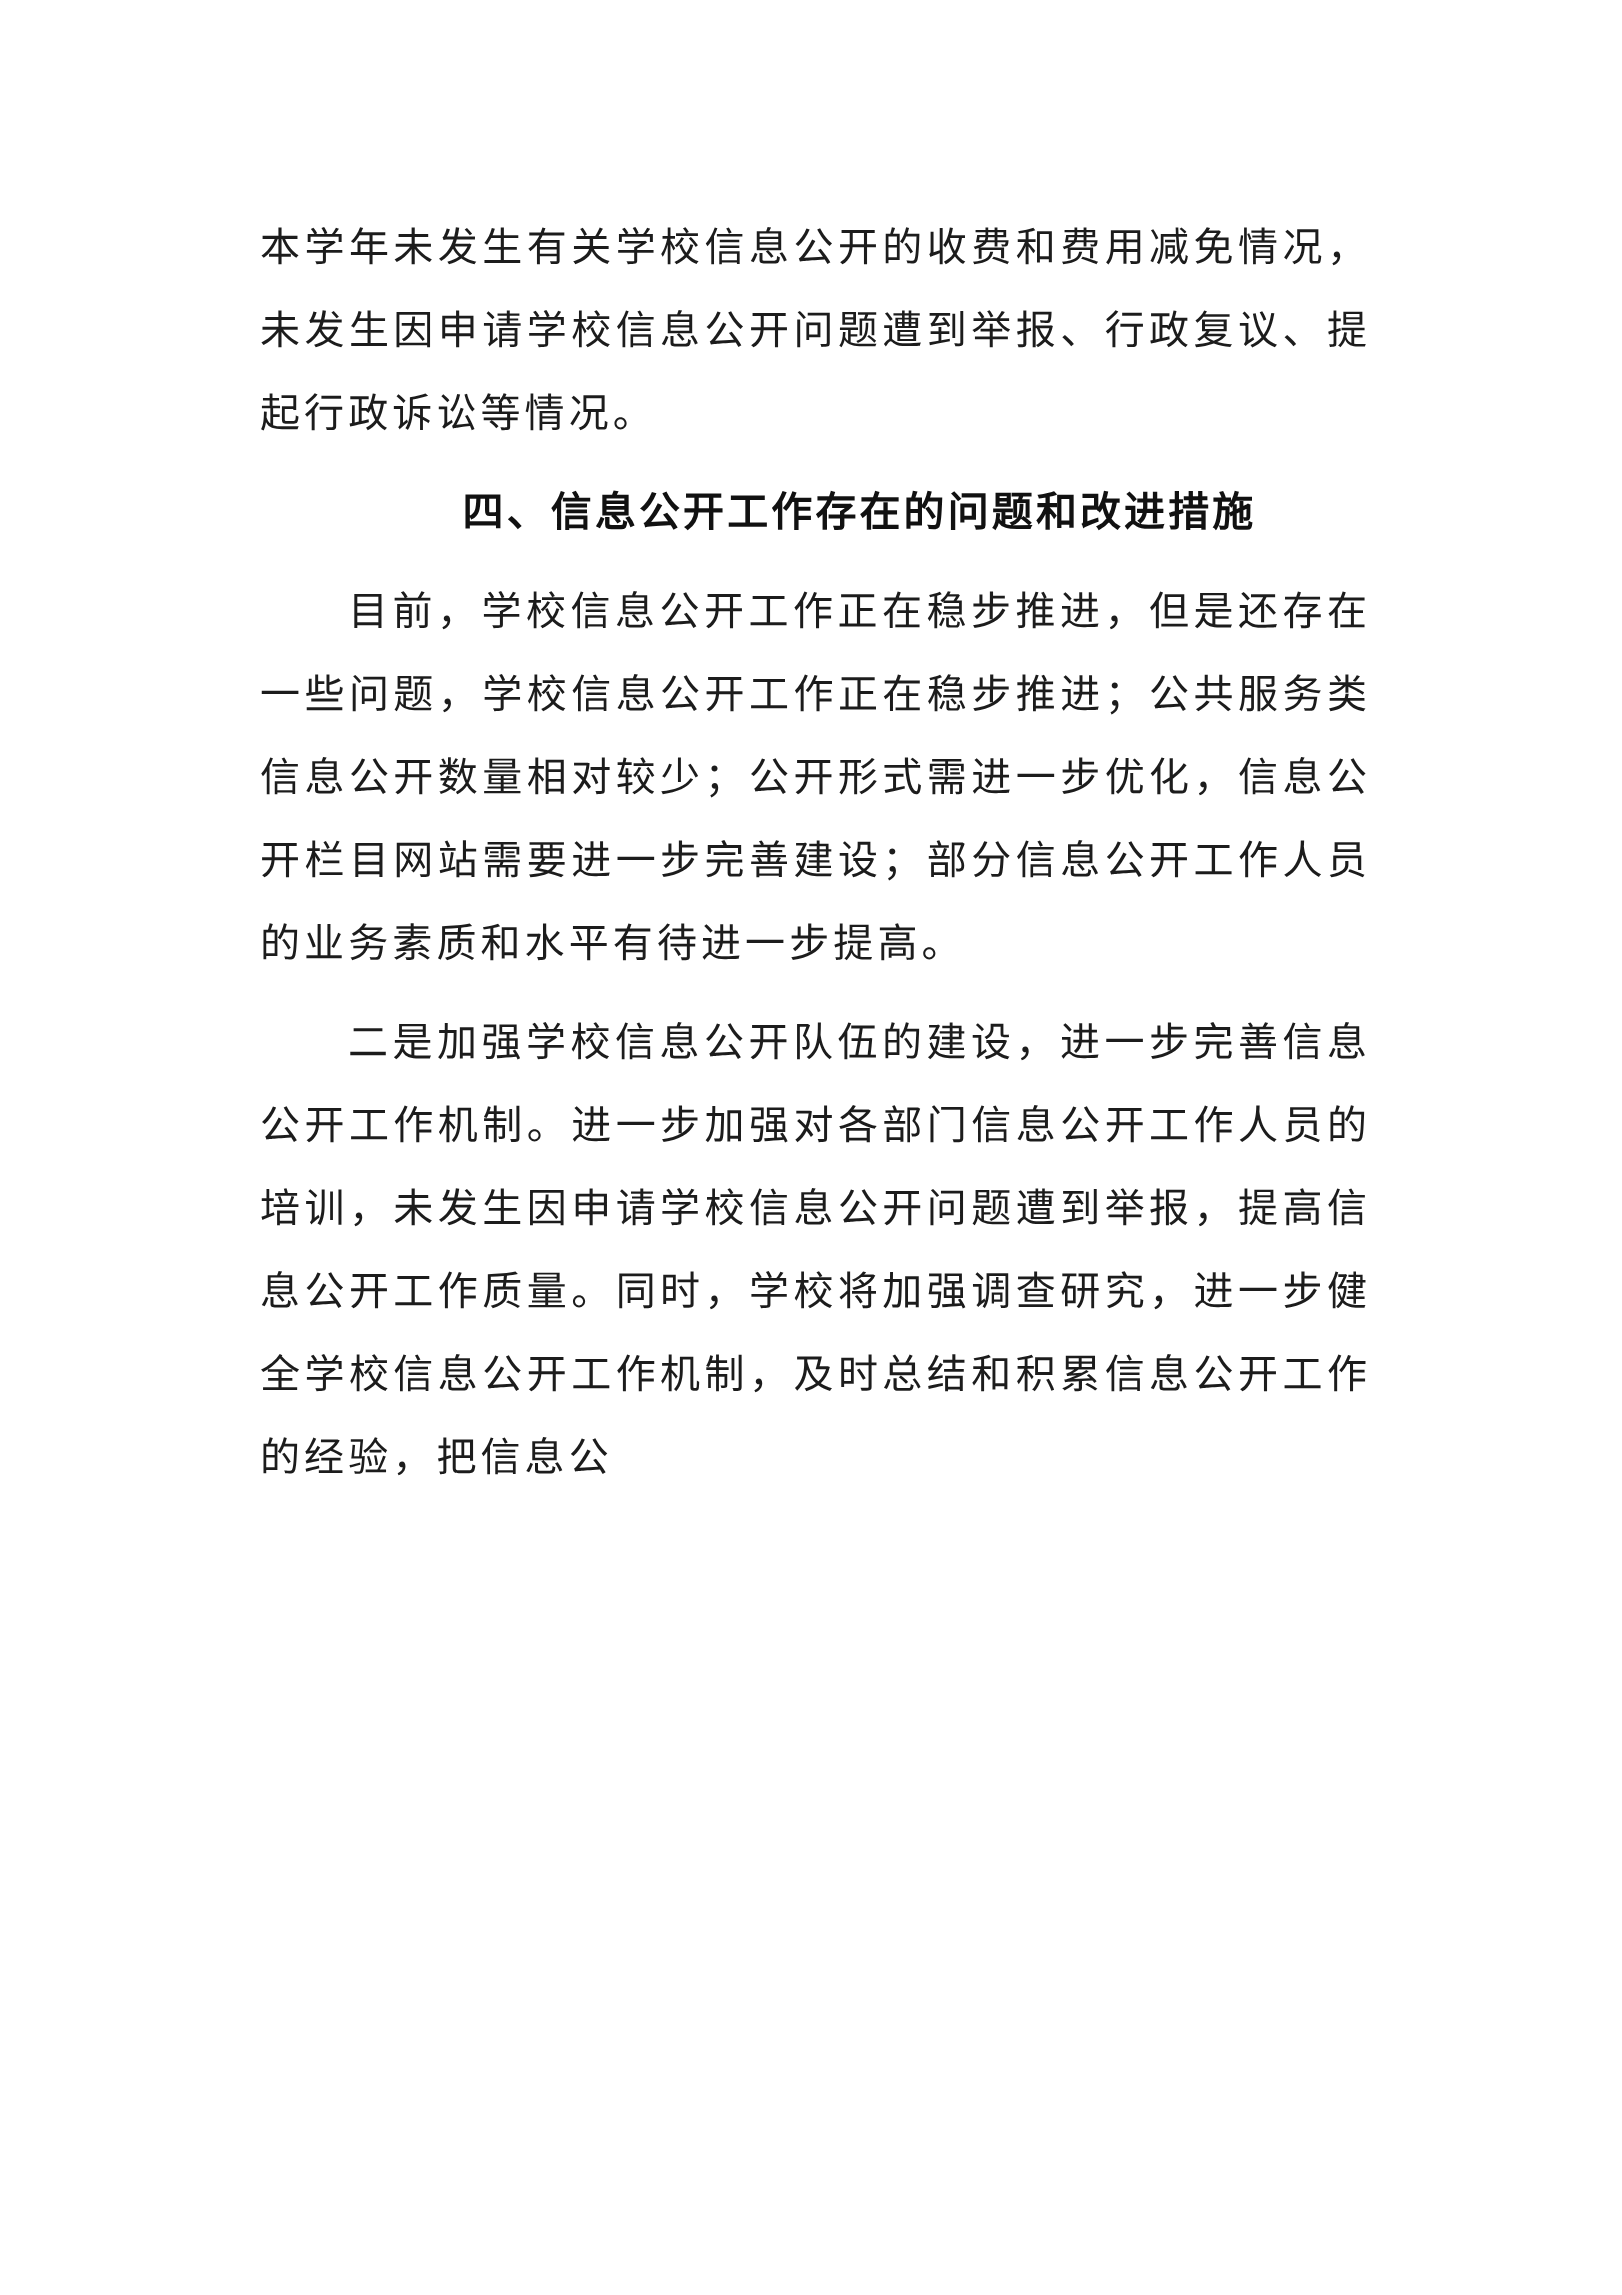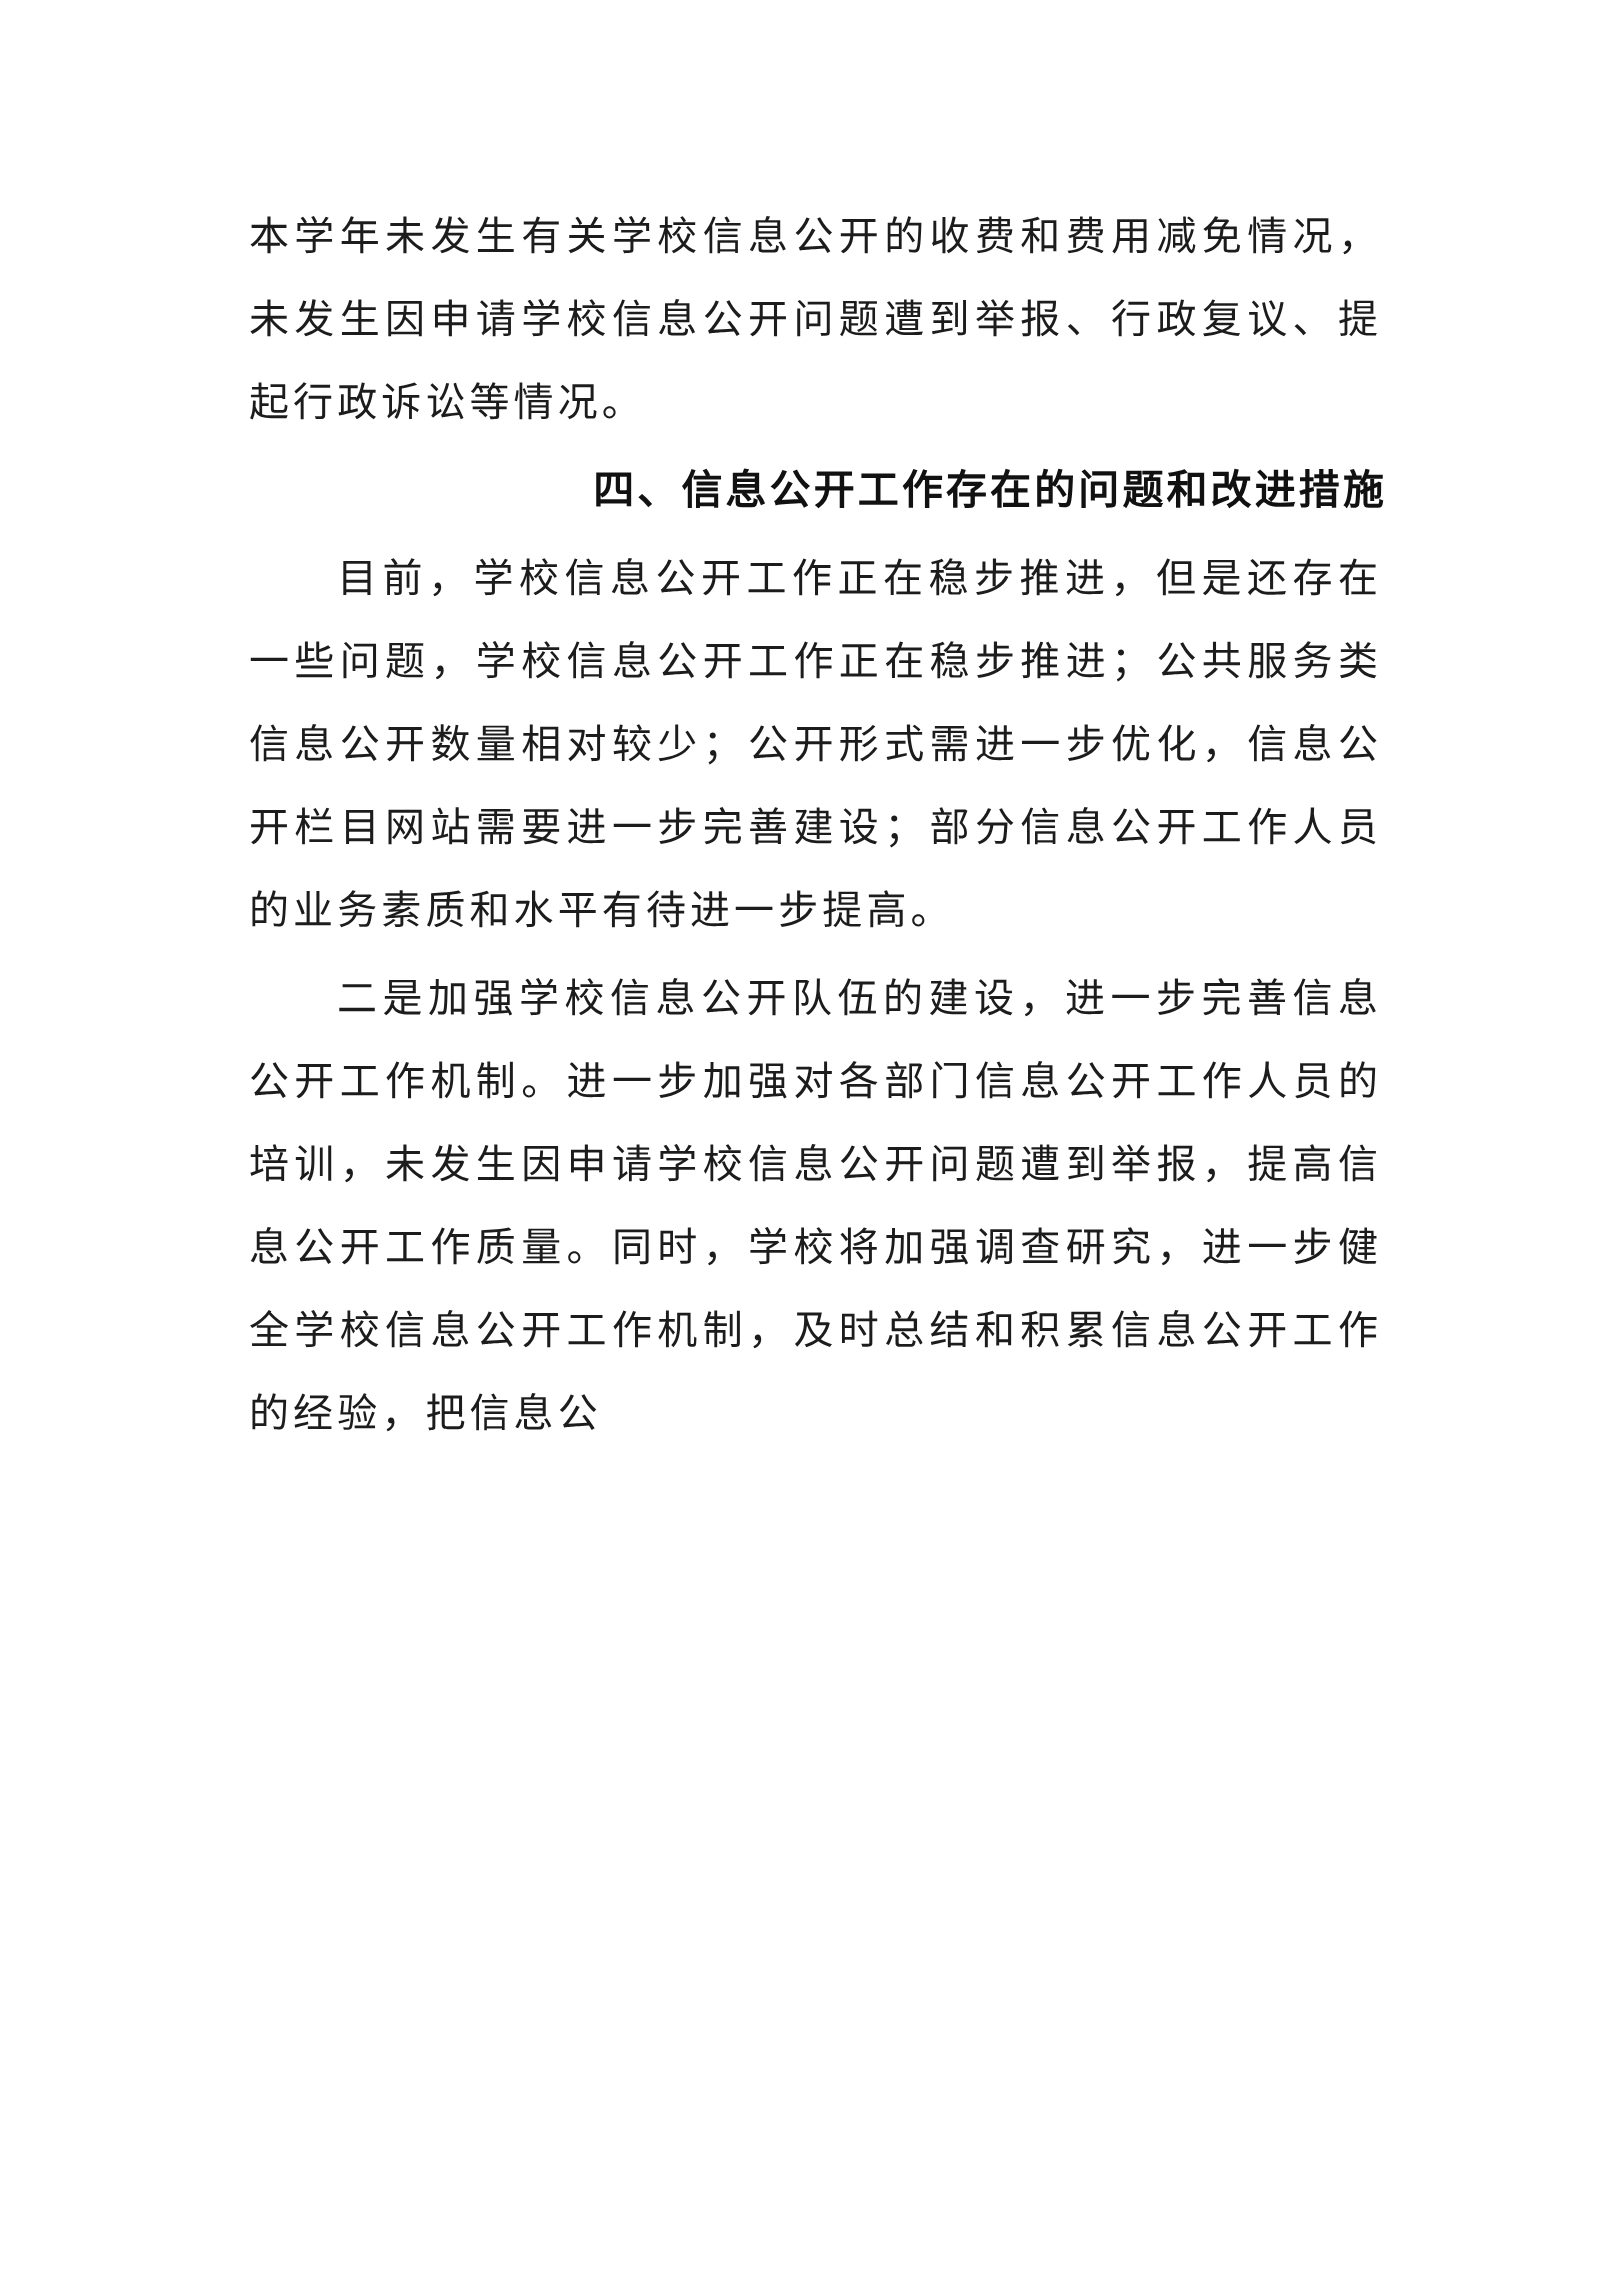--- a/index.html
+++ b/index.html
@@ -19,38 +19,38 @@
     font-family: "Liberation Serif", "DejaVu Serif", serif;
     font-size: 40px;
     line-height: 83px;
     letter-spacing: 4.1px;
     text-align: justify;
     text-justify: inter-character;
     word-break: break-all;
     overflow: hidden;
   }
   .page p {
-    margin: 5px;
+    margin: 16px;
     padding: 0;
     text-indent: 88px; 
   }
   .page p.no-indent {
     text-indent: 0;
   }
   .section-heading {
     margin: 0;
     padding: 0;
     text-indent: 88px;
     font-family: "Liberation Sans", "DejaVu Sans", sans-serif;
     font-weight: 700;
     font-size: 41px;
     line-height: 83px;
     letter-spacing: 3.1px;
     color: #111111;
-    text-align: right;
+    text-align: center;
   }
 </style>
 </head>
 <body>
 
 <div class="page">
 
   <p class="no-indent">本学年未发生有关学校信息公开的收费和费用减免情况，未发生因申请学校信息公开问题遭到举报、行政复议、提起行政诉讼等情况。</p>
 
   <h2 class="section-heading">四、信息公开工作存在的问题和改进措施</h2>

